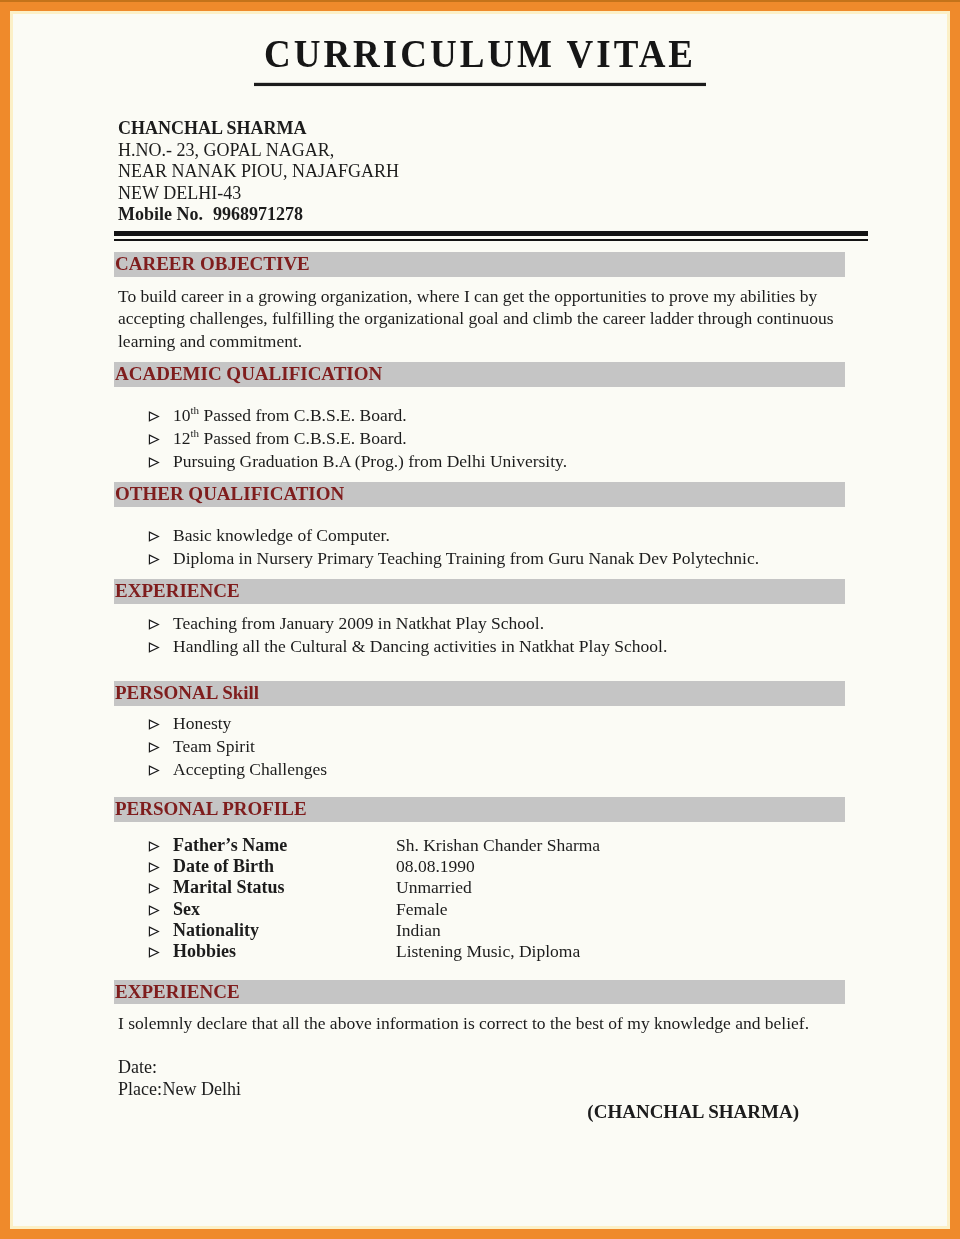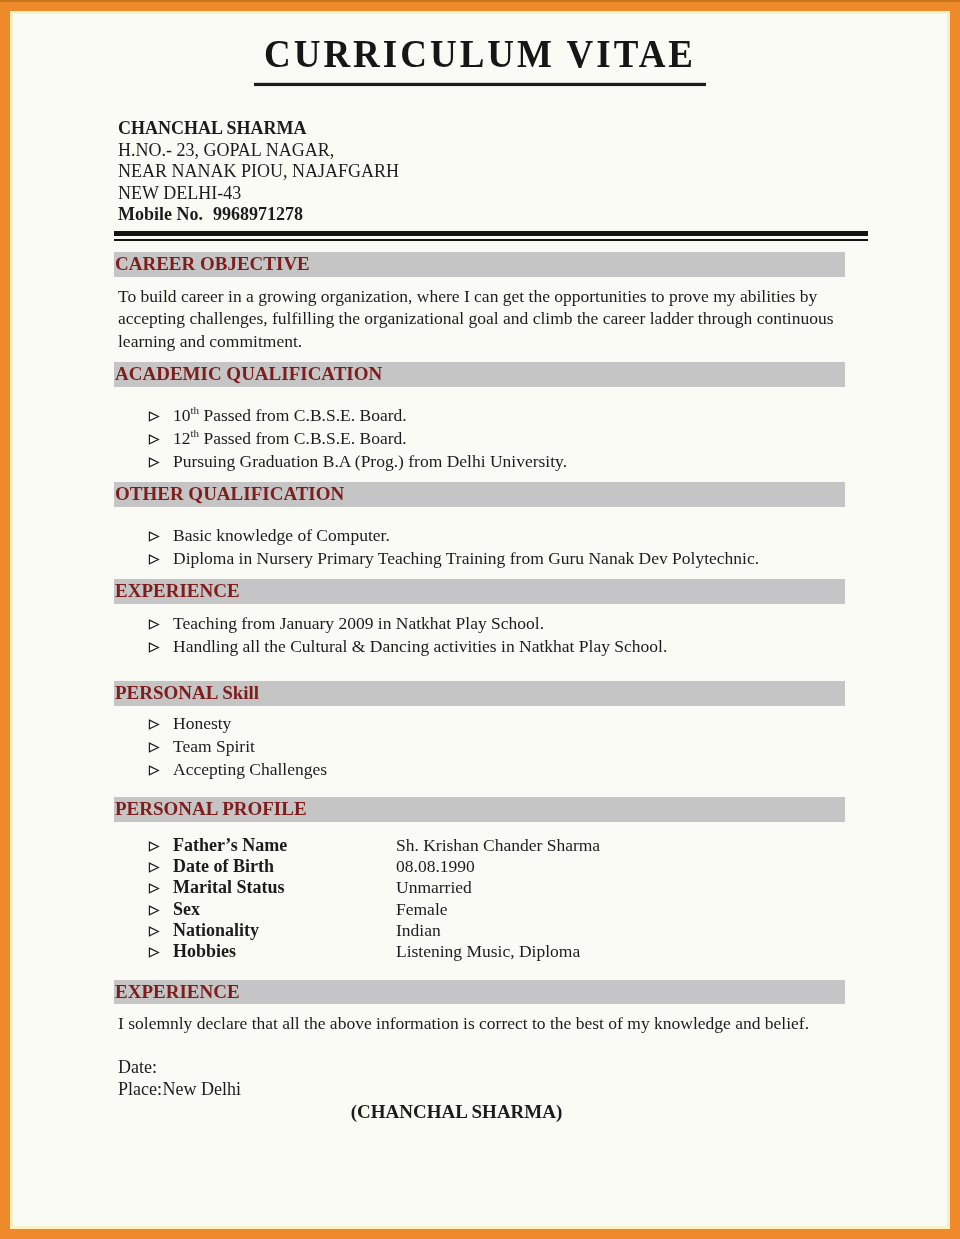--- a/index.html
+++ b/index.html
@@ -82,21 +82,21 @@
   .mt16 { margin-top: 16px; }
   .mt6  { margin-top: 6px; }
   .profile { margin-left: 135px; margin-top: 13px; }
   .prow { display: flex; align-items: baseline; line-height: 21.3px; font-size: 17.5px; }
   .prow .plabel { width: 223px; font-weight: 700; font-size: 18px; }
   .decl-block { margin-top: 17px; }
   .dateplace { margin: 21px 81px 0 105px; font-size: 18px; line-height: 22px; }
   .dp-label { display: inline-block; width: 40px; }
   .signature {
     margin-left: 101px; width: 731px;
-    text-align: center; padding-right: 46px;
+    text-align: right; padding-right: 46px;
     font-weight: 700; font-size: 19px; margin-top: 1px;
   }
 </style>
 </head>
 <body>
 
 <div class="top-edge"></div>
 
 <div class="paper">
 

